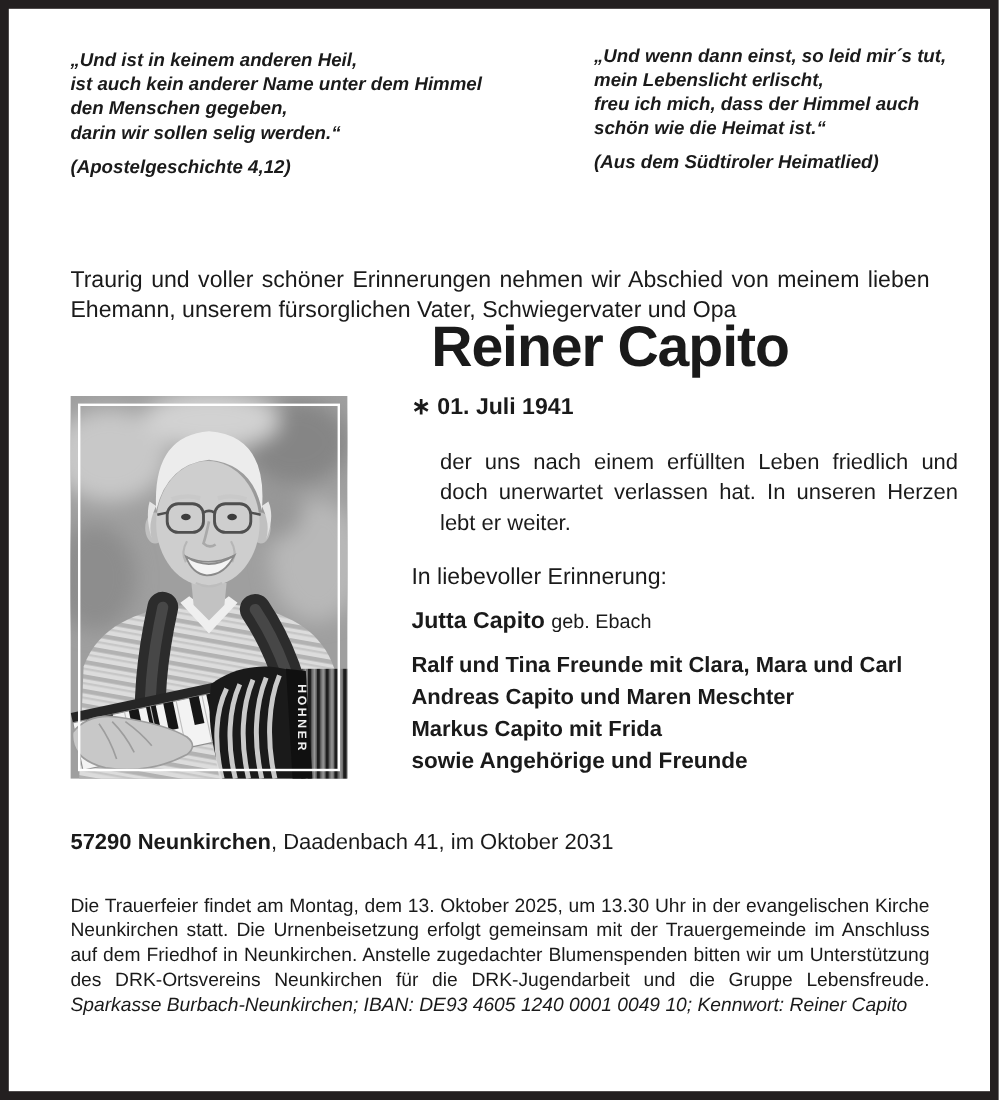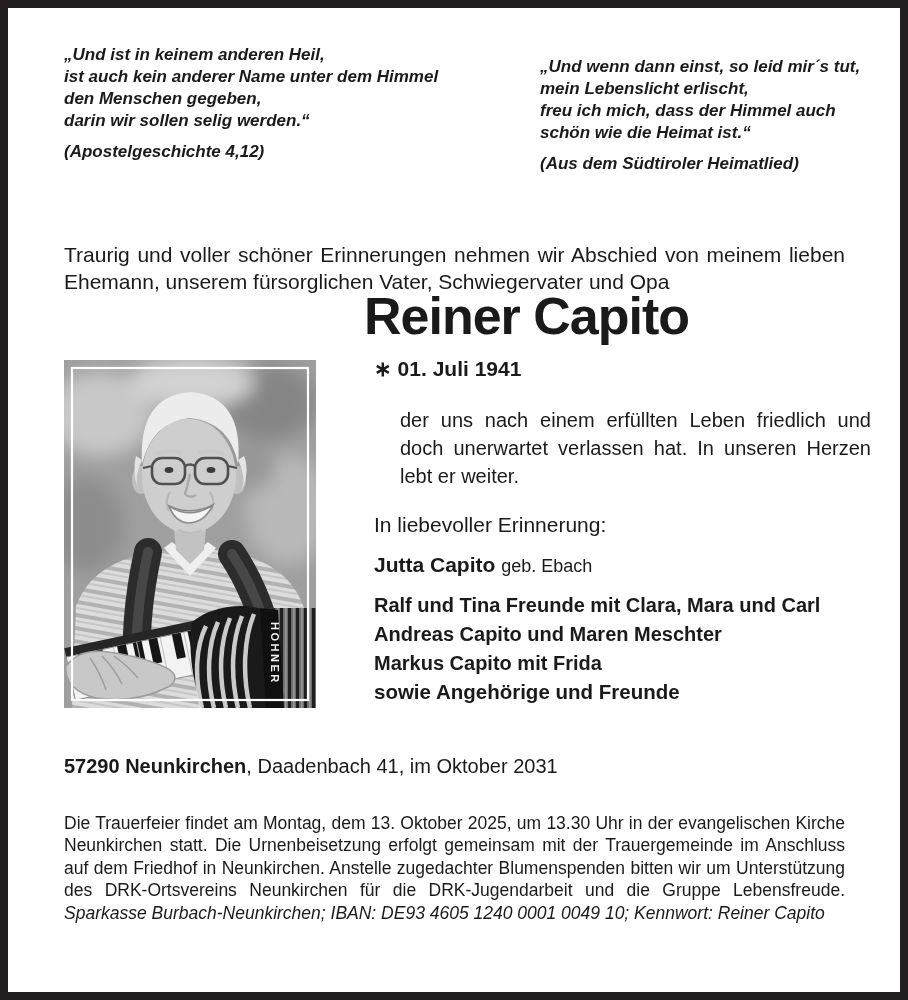--- a/index.html
+++ b/index.html
@@ -16,21 +16,21 @@
     font-style: italic; font-weight: bold;
     font-size: 17px; line-height: 22px;
   }
   .quote-text { white-space: pre-line; }
   .quote-source { margin-top: 9px; }
   .intro {
     left: 56px; top: 194px; width: 781px;
     font-size: 21px; line-height: 27px; text-align: justify; margin-top: 39px;
   }
   .name {
-    left: 356px; top: 282px;
+    left: 384px; top: 282px;
     font-size: 52px; line-height: 52px; font-weight: bold;
     letter-spacing: -1px; white-space: nowrap;
   }
   .dates {
     left: 366px; top: 349px;
     font-size: 21px; font-weight: bold;
     display: flex; gap: 44px; white-space: nowrap;
   }
   .dates .sym { display: inline-block; margin-right: 6px; }
   .photo-frame { left: 56px; top: 352px; width: 252px; height: 348px; }
@@ -61,21 +61,21 @@
 <div class="page">
 
   <div class="abs quote" style="left:56px; top:36px; width:410px;">
     <div class="quote-text">„Und ist in keinem anderen Heil,
 ist auch kein anderer Name unter dem Himmel
 den Menschen gegeben,
 darin wir sollen selig werden.“</div>
     <div class="quote-source">(Apostelgeschichte 4,12)</div>
   </div>
 
-  <div class="abs quote" style="left:532px; top:48px; width:330px;">
+  <div class="abs quote" style="left:532px; top:32px; width:330px;">
     <div class="quote-text">„Und wenn dann einst, so leid mir´s tut,
 mein Lebenslicht erlischt,
 freu ich mich, dass der Himmel auch
 schön wie die Heimat ist.“</div>
     <div class="quote-source">(Aus dem Südtiroler Heimatlied)</div>
   </div>
 
   <p class="abs intro">Traurig und voller schöner Erinnerungen nehmen wir Abschied von meinem lieben Ehemann, unserem fürsorglichen Vater, Schwiegervater und Opa</p>
 
   <h1 class="abs name">Reiner Capito</h1>

